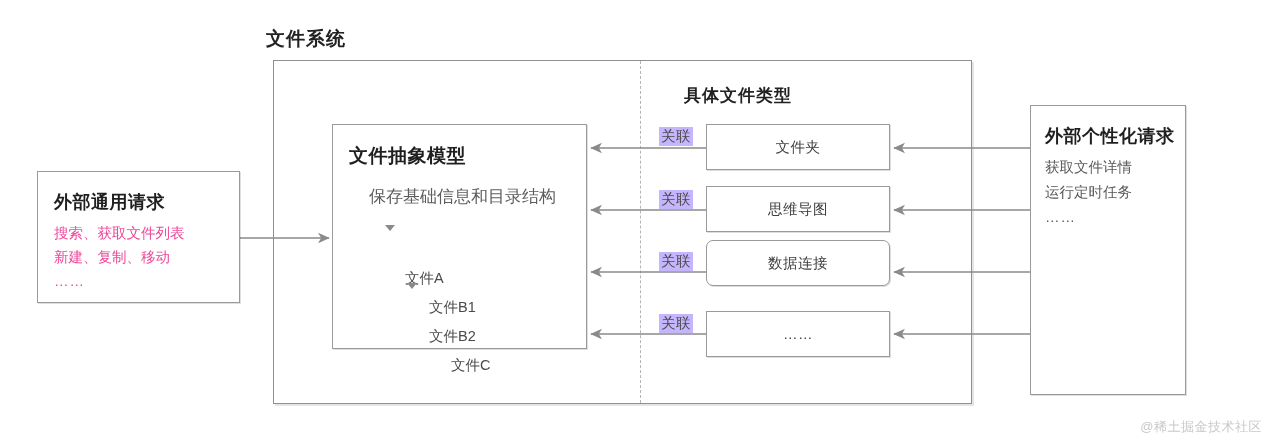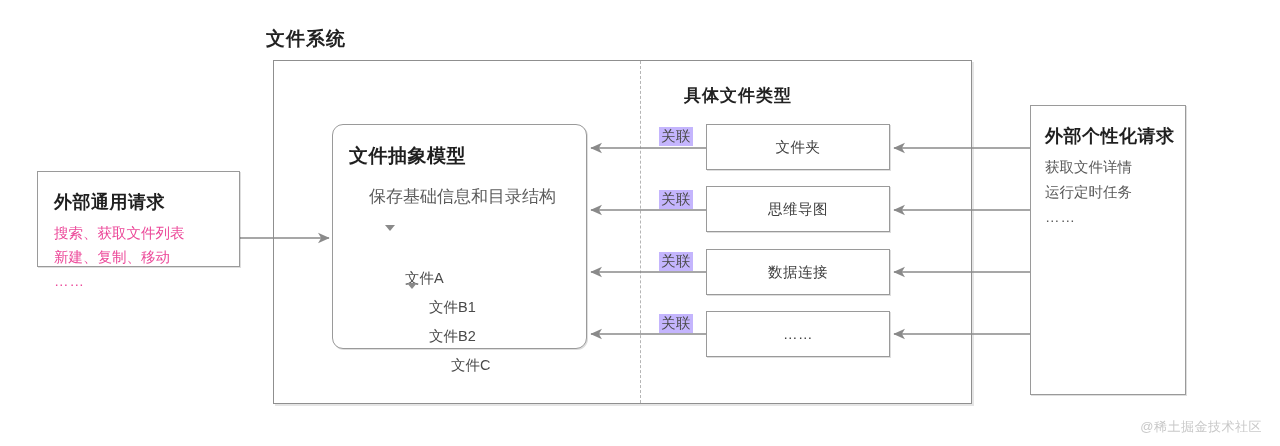--- a/index.html
+++ b/index.html
@@ -73,21 +73,21 @@
     letter-spacing: 1px;
     white-space: nowrap;
     margin-left: 32px;
   }
 
   
   #left-request-box {
     left: 37px;
     top: 171px;
     width: 203px;
-    height: 96px;
+    height: 132px;
   }
   #left-request-box .b-title {
     position: absolute;
     left: 16px;
     top: 18px;
     font-size: 18px;
     font-weight: bold;
     color: #1f1f1f;
     letter-spacing: 0.5px;
     white-space: nowrap;
@@ -130,21 +130,20 @@
   #right-request-box .l1 { top: 52px; }
   #right-request-box .l2 { top: 77px; }
   #right-request-box .l3 { top: 103px; letter-spacing: 1px; }
 
   
   #model-box {
     left: 332px;
     top: 124px;
     width: 255px;
     height: 225px;
-    border-radius: 11px;
   }
   #model-title {
     position: absolute;
     left: 16px;
     top: 18px;
     font-size: 19px;
     font-weight: bold;
     color: #1f1f1f;
     letter-spacing: 0.5px;
     white-space: nowrap;
@@ -196,21 +195,21 @@
     left: 0; right: 0;
     top: 50%;
     transform: translateY(-50%);
     text-align: center;
     font-size: 14.5px;
     color: #404040;
     letter-spacing: 0.5px;
   }
   #type-box-0 { top: 124px; }
   #type-box-1 { top: 186px; font-family: Liberation Serif, serif; }
-  #type-box-2 { top: 249px; }
+  #type-box-2 { top: 240px; border-radius: 7px; }
   #type-box-3 { top: 311px; }
 
   
   .rel-label {
     position: absolute;
     left: 659px;
     font-size: 14.5px;
     color: #4a4a4a;
     white-space: nowrap;
     background: #c4b5fd;

